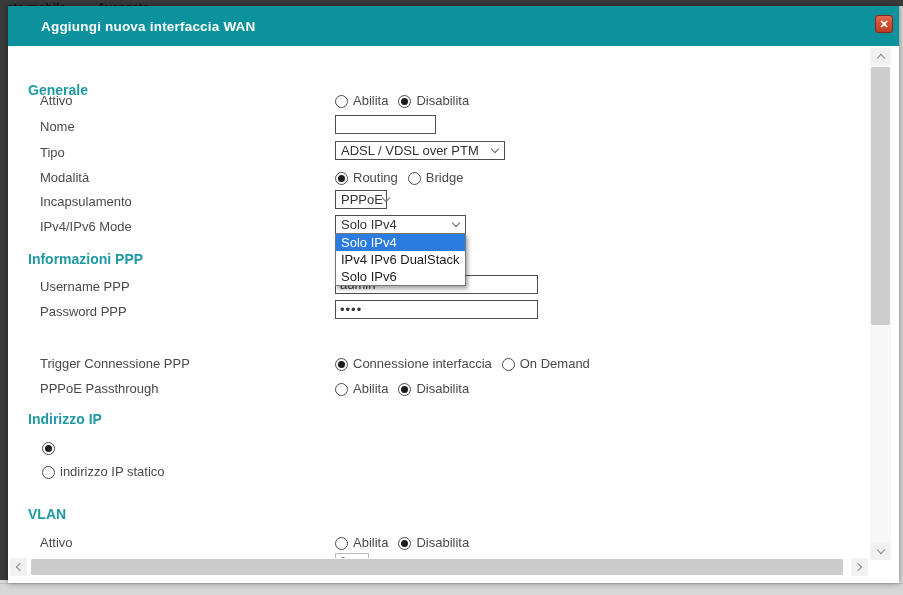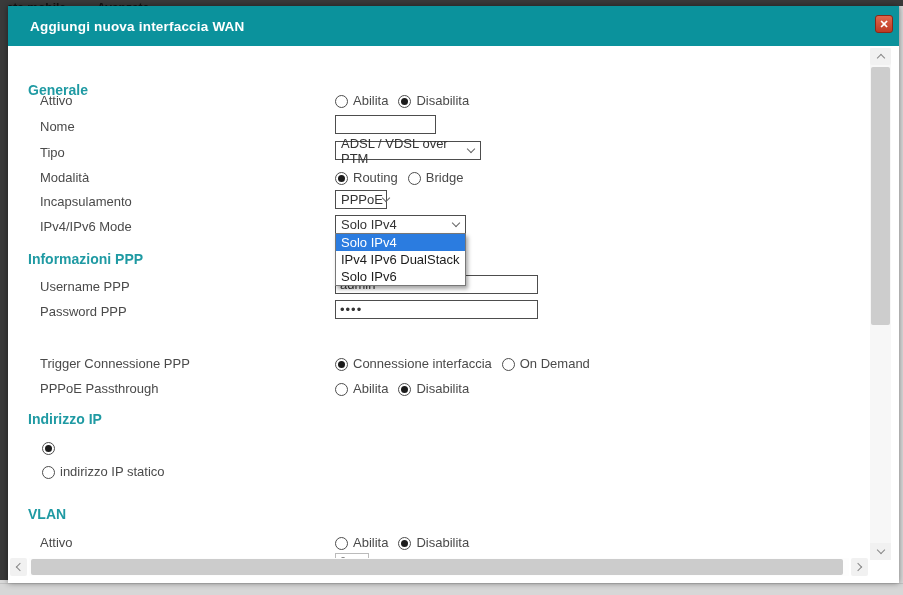--- a/index.html
+++ b/index.html
@@ -30,21 +30,21 @@
   .dialog {
     position:absolute; left:8px; top:6px; width:891px; height:577px;
     background:#ffffff; z-index:2;
     box-shadow:0 0 6px rgba(0,0,0,.45);
   }
   .dialog-header {
     position:relative; height:40px; background:#0b929c;
     display:flex; align-items:center;
   }
   .dialog-title {
-    color:#ffffff; font-size:13.5px; font-weight:bold; padding-left:22px;
+    color:#ffffff; font-size:13.5px; font-weight:bold; padding-left:33px;
     letter-spacing:.2px;
   }
   .close-btn {
     position:absolute; right:6px; top:9px; width:18px; height:18px;
     background:linear-gradient(#e0664c,#bc3a24);
     border:1px solid #8d2716; border-radius:3px;
     color:#ffffff; font-size:11px; font-weight:bold; line-height:15px;
     text-align:center; cursor:pointer; padding:0;
   }
   .dialog-body {
@@ -161,21 +161,21 @@
       <span class="opt-lbl">Disabilita</span>
     </div>
 
     <div class="row" style="top:68px">
       <span class="lbl">Nome</span>
       <input class="tinput" style="width: 101px;" value="">
     </div>
 
     <div class="row" style="top:94px">
       <span class="lbl">Tipo</span>
-      <div class="fselect" style="width:146px">
+      <div class="fselect" style="width:170px">
         <span>ADSL / VDSL over PTM</span>
         <span class="chev"></span>
       </div>
     </div>
 
     <div class="row" style="top:143px">
       <span class="lbl">Incapsulamento</span>
       <div class="fselect" style="width:52px">
         <span>PPPoE</span>
         <span class="chev"></span>

